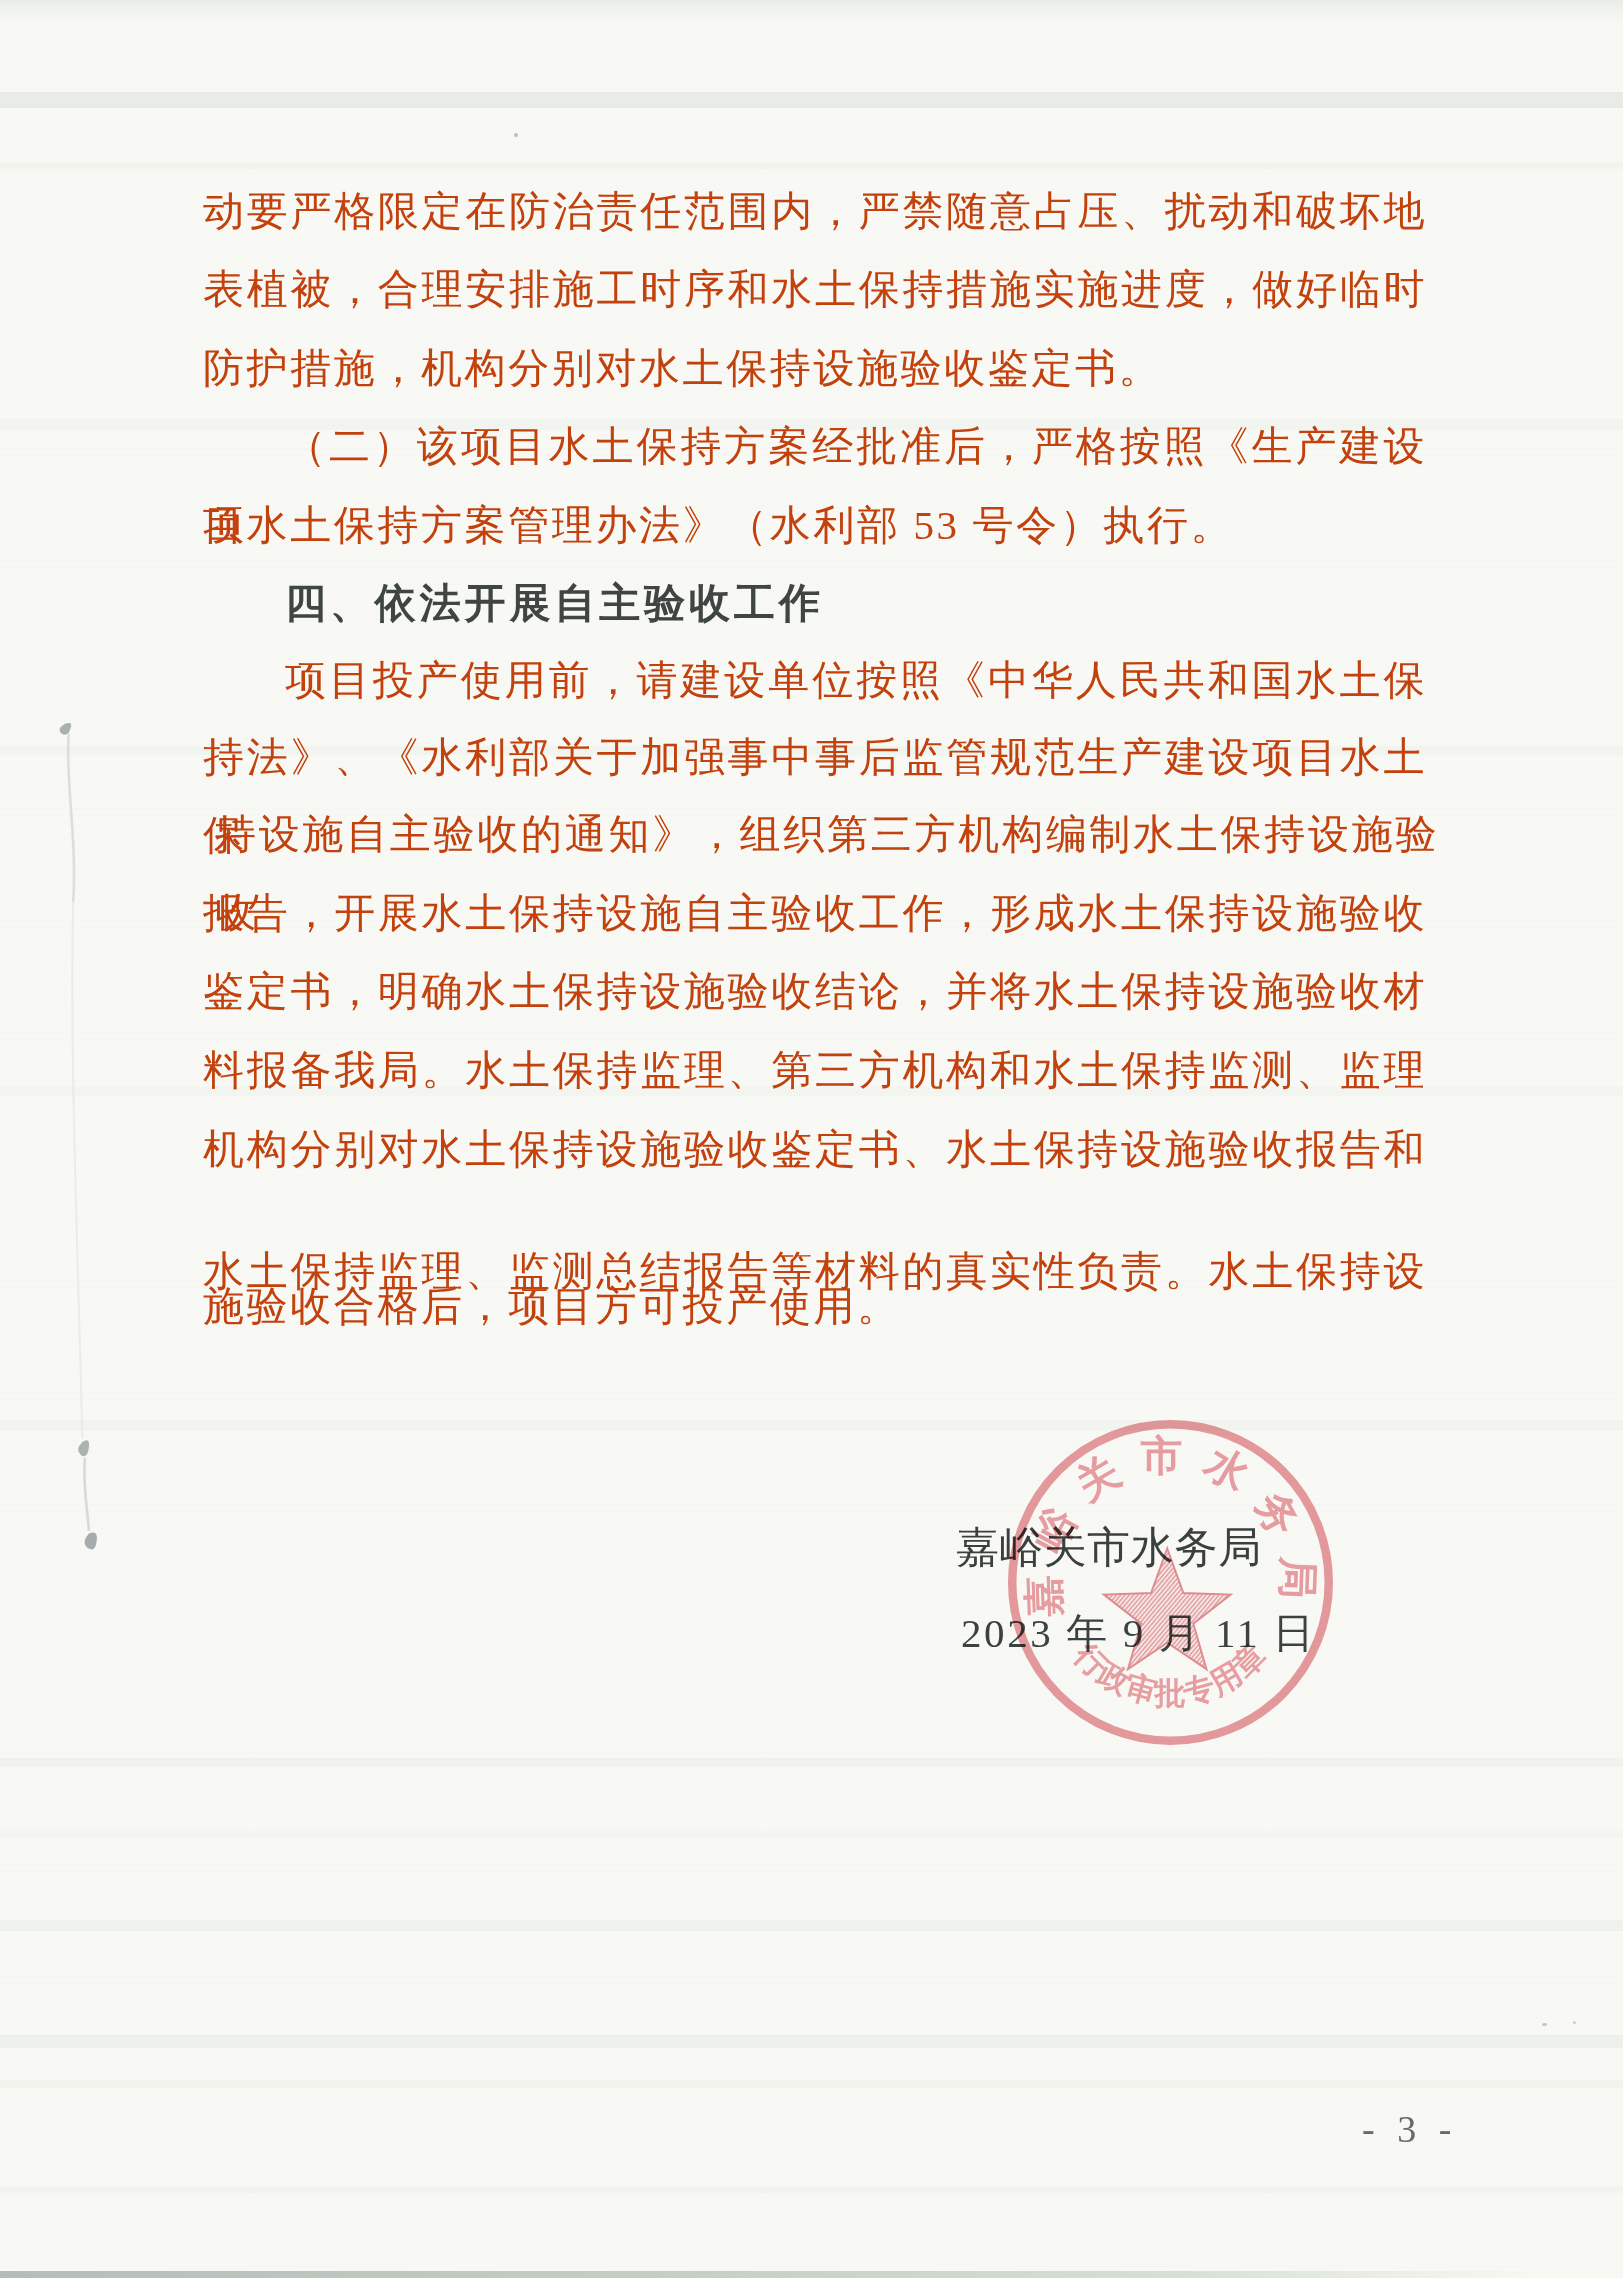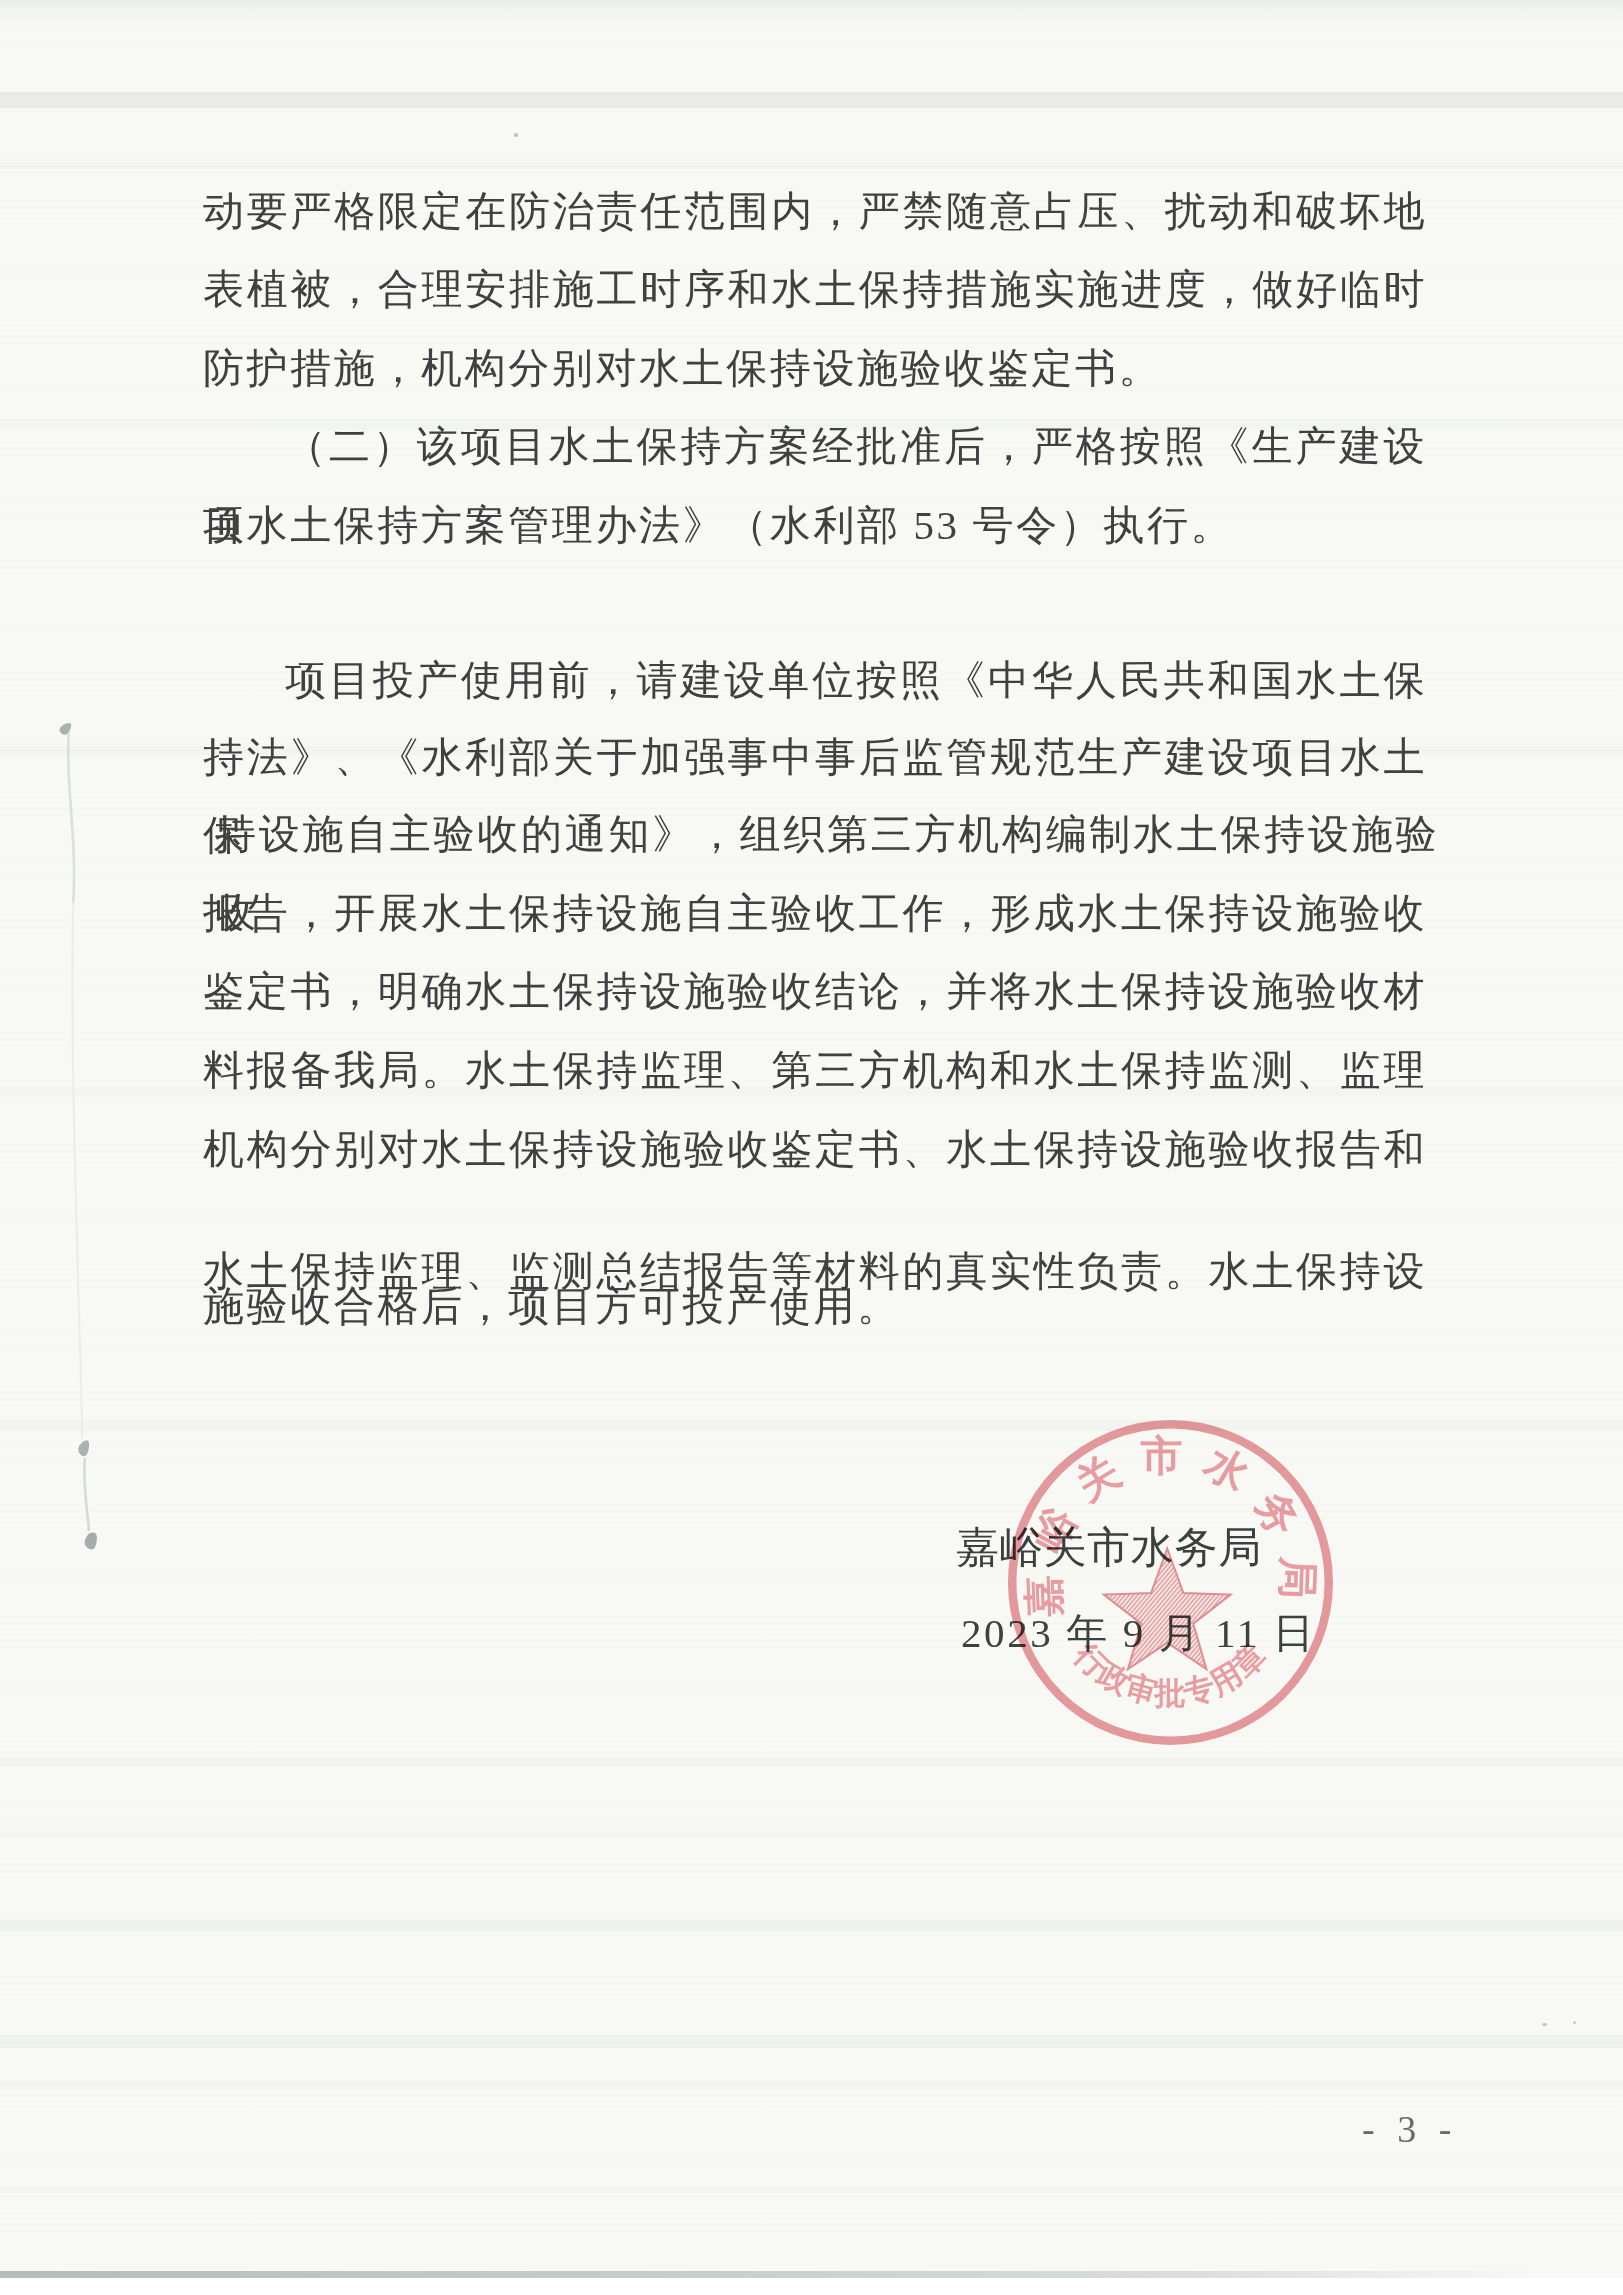--- a/index.html
+++ b/index.html
@@ -14,21 +14,21 @@
     position:absolute;left:0;top:0;right:0;bottom:0;
     background:repeating-linear-gradient(180deg, rgba(215,222,212,0.10) 0 1.3px, rgba(255,255,255,0) 1.3px 5.9px);
     opacity:.5;pointer-events:none;
   }
   .band{position:absolute;left:0;width:100%;pointer-events:none;}
   .top-strip{position:absolute;left:0;top:0;width:100%;height:25px;
     background:linear-gradient(180deg,#e9ece6 0%,#f1f3ee 40%,rgba(248,249,245,0) 100%);}
   .body-line{
     position:absolute;left:203px;width:1224px;
     font-size:41px;line-height:78px;height:78px;
-    letter-spacing:2.6px;color:#404040;
+    letter-spacing:2.6px;color:#c2410c;
     white-space:nowrap;
   }
   .body-line.full{white-space:normal;text-align:justify;text-align-last:justify;}
   .body-line.indent{text-indent:2em;}
   .body-line.heading{
     font-family:"Liberation Sans","DejaVu Sans",sans-serif;
     font-weight:700;color:#3f4543;letter-spacing:3.9px;white-space:nowrap;
     text-align:left;text-align-last:left;
   }
   .sig-agency{
@@ -87,20 +87,21 @@
 
   <div class="speck" style="left:514px;top:133px;width:3.9px;height:3.9px;background:#b9bfbb;"></div>
   <div class="speck" style="left:1542px;top:2023px;width:4.6px;height:3.3px;background:#c3c8c3;"></div>
   <div class="speck" style="left:1573px;top:2021px;width:3.3px;height:3.3px;background:#c9cec9;"></div>
 
   <div class="body-line full" style="top:172px;">动要严格限定在防治责任范围内，严禁随意占压、扰动和破坏地</div>
   <div class="body-line full" style="top:250px;">表植被，合理安排施工时序和水土保持措施实施进度，做好临时</div>
   <div class="body-line" style="top:329px;">防护措施，机构分别对水土保持设施验收鉴定书。</div>
   <div class="body-line full indent" style="top:407px;">（二）该项目水土保持方案经批准后，严格按照《生产建设项</div>
   <div class="body-line" style="top:486px;">目水土保持方案管理办法》（水利部 53 号令）执行。</div>
+  <div class="body-line heading indent" style="top:564px;">四、依法开展自主验收工作</div>
   <div class="body-line full indent" style="top:641px;">项目投产使用前，请建设单位按照《中华人民共和国水土保</div>
   <div class="body-line full" style="top:718px;">持法》、《水利部关于加强事中事后监管规范生产建设项目水土保</div>
   <div class="body-line full" style="top:795px;margin-left:12px;">持设施自主验收的通知》，组织第三方机构编制水土保持设施验收</div>
   <div class="body-line full" style="top:874px;">报告，开展水土保持设施自主验收工作，形成水土保持设施验收</div>
   <div class="body-line full" style="top:952px;">鉴定书，明确水土保持设施验收结论，并将水土保持设施验收材</div>
   <div class="body-line full" style="top:1031px;">料报备我局。水土保持监理、第三方机构和水土保持监测、监理</div>
   <div class="body-line full" style="top:1110px;">机构分别对水土保持设施验收鉴定书、水土保持设施验收报告和</div>
   <div class="body-line full" style="top:1232px;">水土保持监理、监测总结报告等材料的真实性负责。水土保持设</div>
   <div class="body-line" style="top:1267px;">施验收合格后，项目方可投产使用。</div>
 

